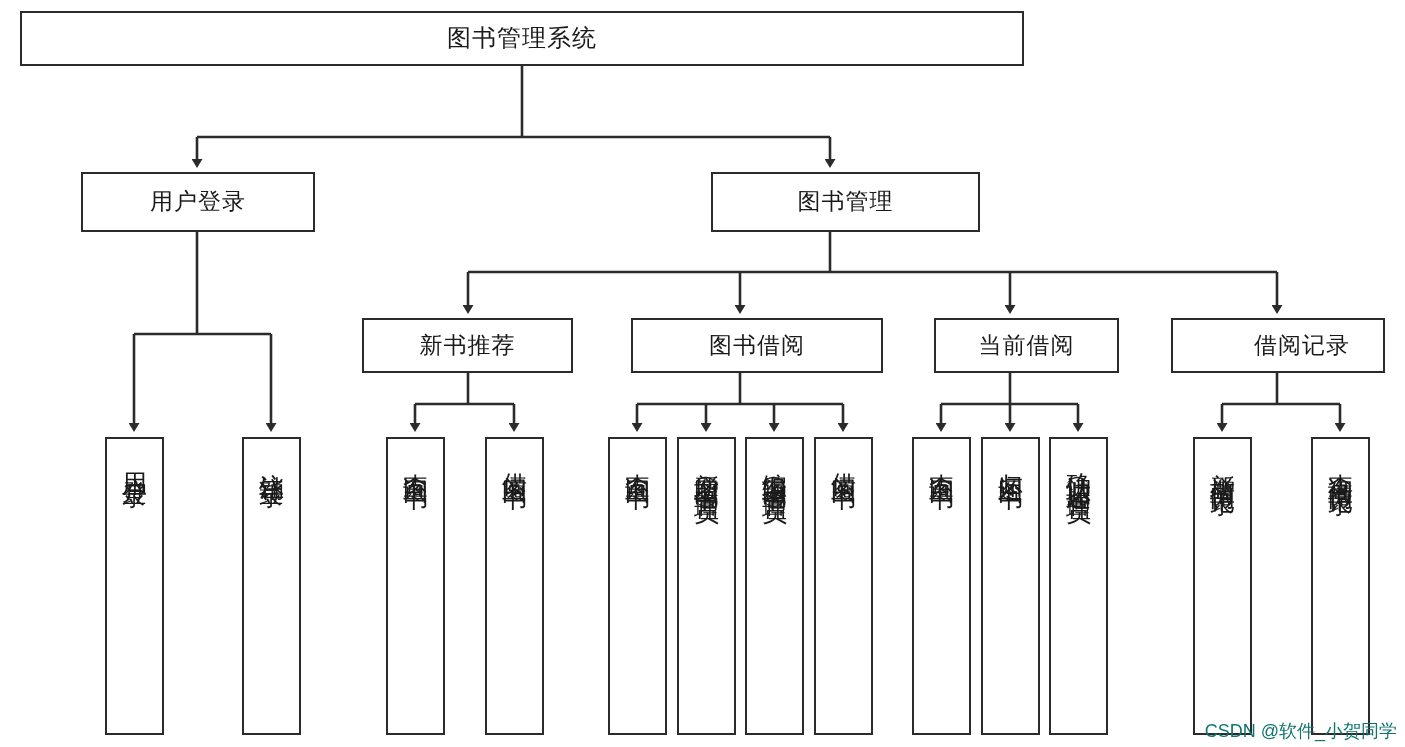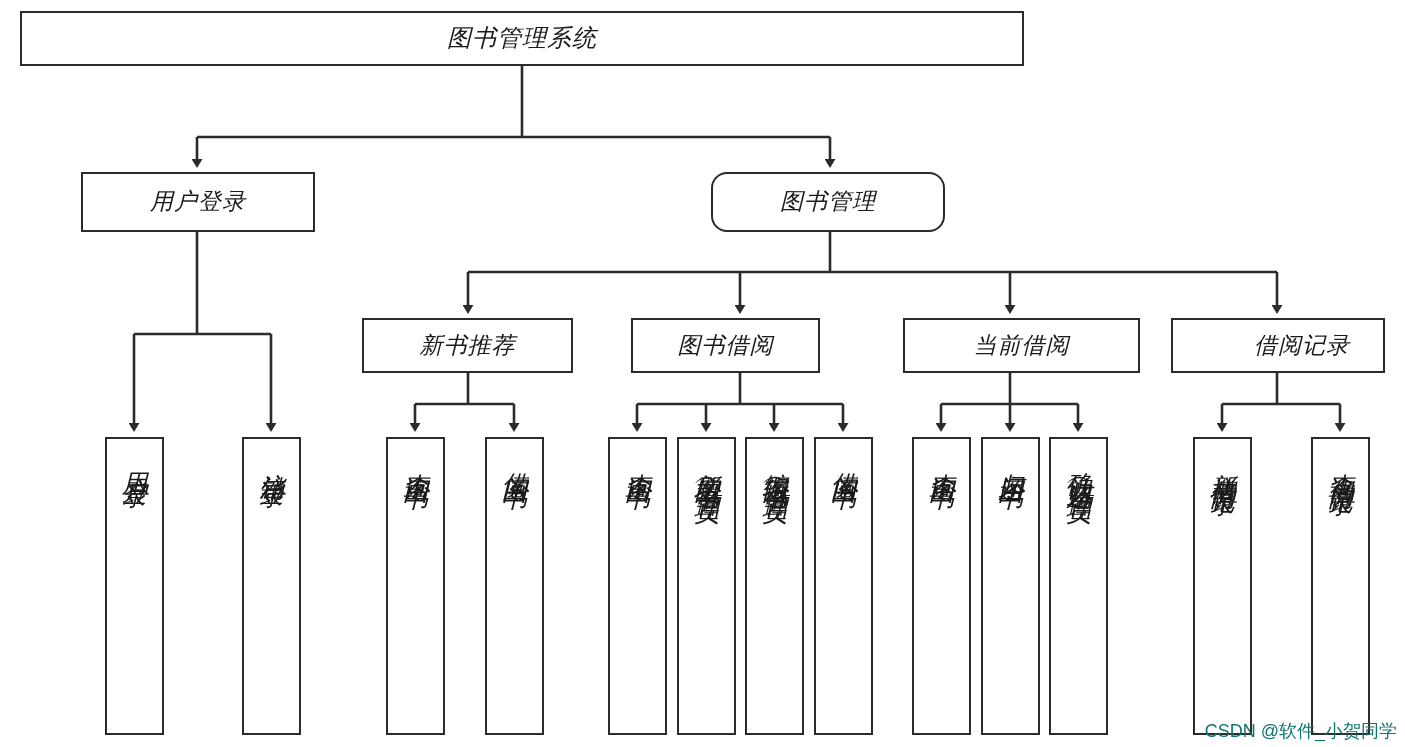--- a/index.html
+++ b/index.html
@@ -29,21 +29,20 @@
   .node {
     position: absolute;
     box-sizing: border-box;
     background: #ffffff;
     border: 2.5px solid #2b2b2b;
     display: flex;
     align-items: center;
     justify-content: center;
     color: #1a1a1a;
     z-index: 2;
-    font-style: italic;
   }
   .node-label {
     display: block;
     text-align: center;
     line-height: 1.12;
     white-space: nowrap;
   }
   
   .node.horiz .node-label {
     font-size: 23px;
@@ -131,31 +130,31 @@
     </g>
   </svg>
 
   <div class="node horiz root" style="left:20px; top:11px; width:1004px; height:55px;">
     <span class="node-label">图书管理系统</span>
   </div>
 
   <div class="node horiz" style="left:81px; top:172px; width:234px; height:60px;">
     <span class="node-label">用户登录</span>
   </div>
-  <div class="node horiz" style="left:711px; top:172px; width:234px; height:60px;border-radius:16px;">
+  <div class="node horiz" style="left:711px; top:172px; width:269px; height:60px;">
     <span class="node-label">图书管理</span>
   </div>
 
   <div class="node horiz" style="left:362px; top:318px; width:211px; height:55px;align-items:center;">
     <span class="node-label">新书推荐</span>
   </div>
-  <div class="node horiz" style="left:631px; top:318px; width:189px; height:55px;">
+  <div class="node horiz" style="left:631px; top:318px; width:252px; height:55px;">
     <span class="node-label">图书借阅</span>
   </div>
-  <div class="node horiz" style="left:903px; top:318px; width:237px; height:55px;">
+  <div class="node horiz" style="left:934px; top:318px; width:185px; height:55px;">
     <span class="node-label">当前借阅</span>
   </div>
   <div class="node horiz" style="left:1171px; top:318px; width:214px; height:55px;padding-left:48px;">
     <span class="node-label">借阅记录</span>
   </div>
 
   <div class="node vert" style="left:105px; top:437px; width:59px; height:298px;">
     <span class="node-label">用户登录</span>
   </div>
   <div class="node vert" style="left:242px; top:437px; width:59px; height:298px;">

